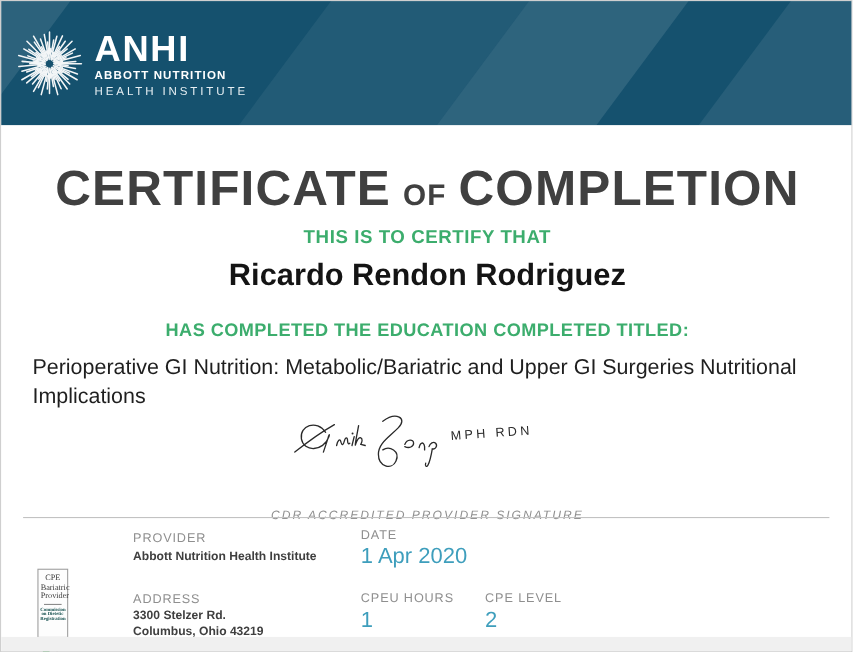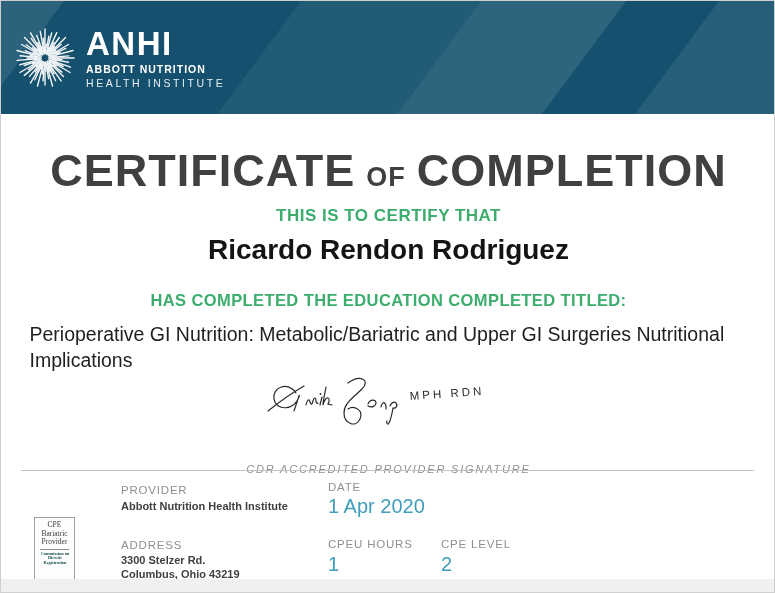--- a/index.html
+++ b/index.html
@@ -57,21 +57,21 @@
   .lbl-date{left:327px;top:480px;}
   .val-date{left:327px;top:494px;}
   .lbl-address{left:120px;top:538px;}
   .val-address{left:120px;top:553px;}
   .lbl-cpeu{left:327px;top:537px;}
   .val-cpeu{left:327px;top:552px;}
   .lbl-cpelevel{left:440px;top:537px;}
   .val-cpelevel{left:440px;top:552px;}
   
   .cpe-badge{
-    position:absolute;left:33px;top:516px;width:41px;height:63px;
+    position:absolute;left:33px;top:516px;width:28px;height:63px;
     border:1px solid #9f9f9f;background:#fdfdfd;padding:3px 2px 2px 2px;
     text-align:center;font-family:"Liberation Serif", serif;
   }
   .cpe-badge .t{font-size:7.5px;line-height:8.5px;color:#3a3a3a;}
   .cpe-badge .rule{height:1px;background:#8c8c8c;margin:2px 3px;}
   .cpe-badge .org{font-size:7px;line-height:7px;font-weight:bold;color:#15504f;
     transform:scale(.62);transform-origin:center top;width:160%;margin-left:-30%;}
   .cpe-badge .acad{display:flex;align-items:center;gap:2px;margin-top:2px;margin-left:2px;}
   .cpe-badge .acad .sq{width:6px;height:6px;background:#3f9e4f;flex:0 0 auto;}
   .cpe-badge .acad .tx{font-size:6px;line-height:6px;color:#777;text-align:left;

